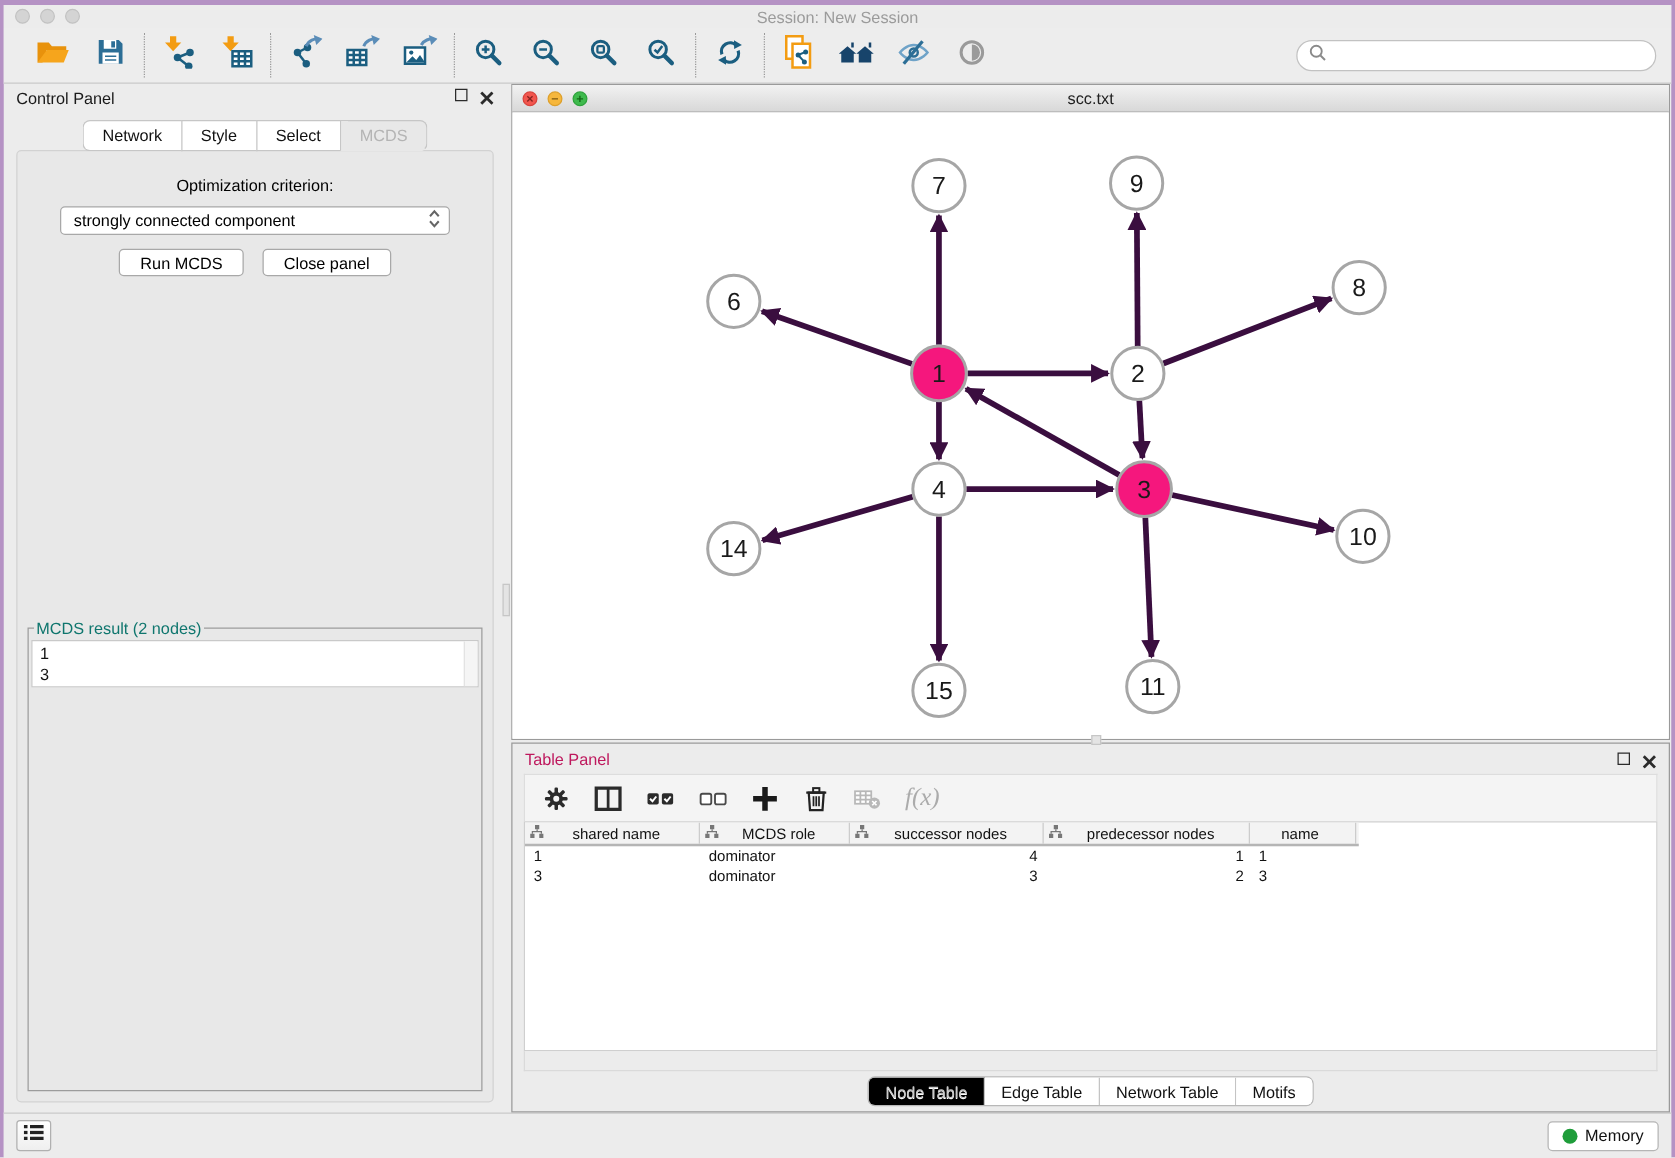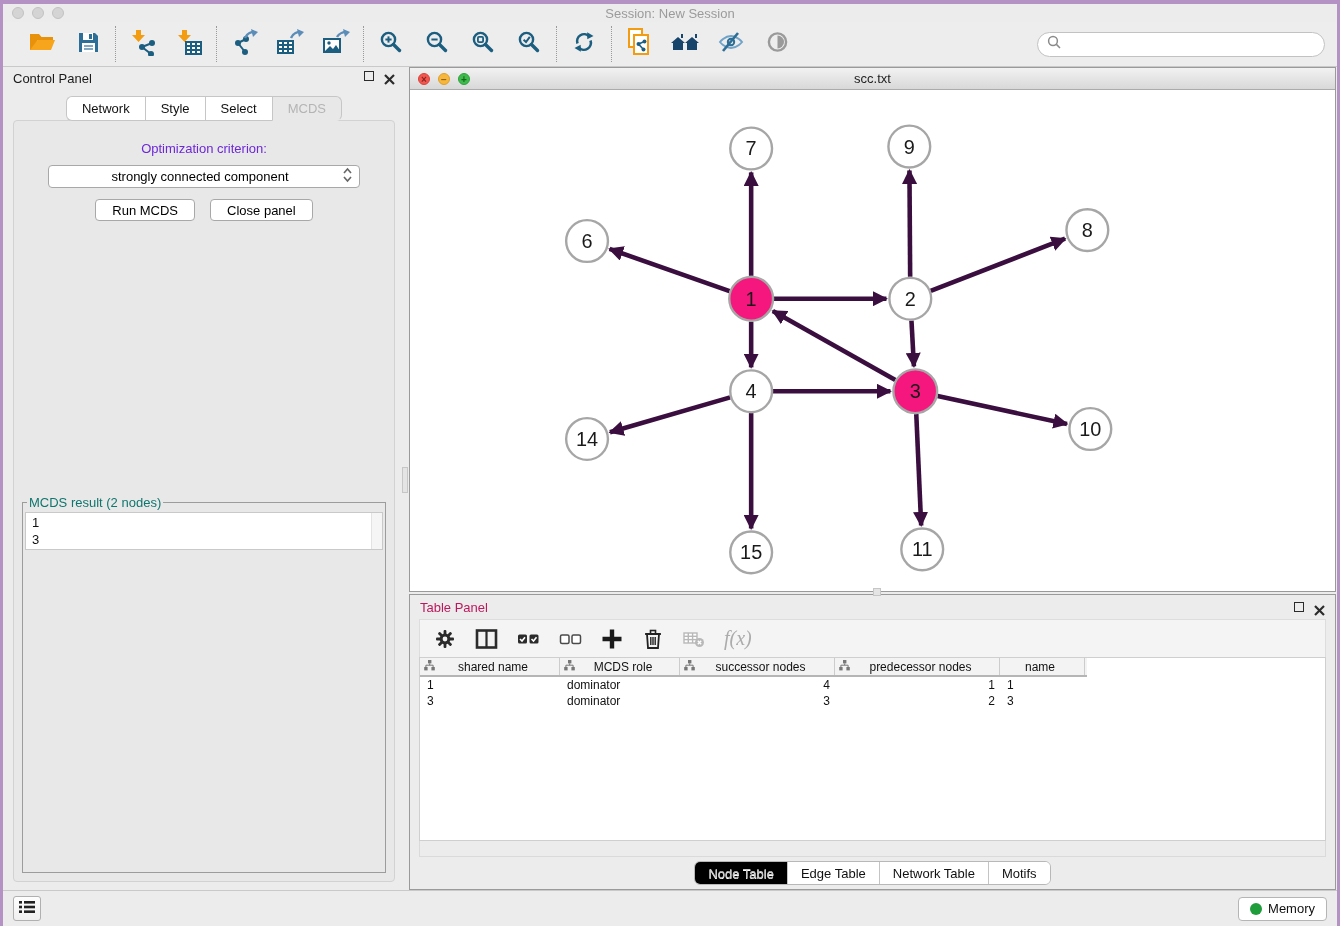--- a/index.html
+++ b/index.html
@@ -41,24 +41,24 @@
   .cp-tabs { display:flex; justify-content:center; margin-top:5px; position:relative; z-index:2; }
   .cp-tab { font-size:13px; padding:4px 15px 4px 15px; background:#fff; border:1px solid #C6C6C6;
             border-right:none; color:#111; cursor:pointer; }
   .cp-tab:first-child { border-top-left-radius:6px; border-bottom-left-radius:6px; }
   .cp-tab.last { border-right:1px solid #C6C6C6; border-top-right-radius:6px; border-bottom-right-radius:6px; }
   .cp-tab.active { background:#E8E8E8; color:#B4B4B4; border-bottom-color:#E8E8E8; }
 
   .cp-content { flex:1; background:#E8E8E8; border:1px solid #D2D2D2; border-radius:4px;
                 margin-top:-1px; display:flex; flex-direction:column; align-items:center;
                 padding:20px 8px 8px 8px; min-height:0; }
-  .opt-label { font-size:13px; color:#6d28d9; margin-bottom:9px; }
+  .opt-label { font-size:13px; color:#000000; margin-bottom:9px; }
   .select { width:312px; height:23px; background:#fff; border:1px solid #A8A8A8; border-radius:4px;
             display:flex; align-items:center; padding:0 5px 0 10px; font-size:13px; cursor:pointer; }
-  .select .sel-val { flex:1;text-align:center; }
+  .select .sel-val { flex:1; }
   .btn-row { display:flex; gap:15px; margin-top:11px; }
   .cp-btn { height:22px; padding:0 16px; background:#fff; border:1px solid #A8A8A8; border-radius:4px;
             font-size:13px; font-family:"Liberation Sans",sans-serif; cursor:pointer; }
 
   .result-fieldset { margin-top:auto; width:100%; height:378px; border:1px solid #9C9C9C;
                      padding:2px; background:#E8E8E8; }
   .result-fieldset legend { font-size:13px; color:#0f766e; padding:0 2px; margin-left:2px; }
   .result-inner { width:100%; height:100%; background:#fff; border:1px solid #C9C9C9; position:relative; overflow:hidden; }
   .result-lines { padding:1px 6px; font-size:13px; line-height:17px; color:#111; }
   .result-scroll { position:absolute; right:0; top:0; bottom:0; width:11px; background:#F5F5F5; border-left:1px solid #E3E3E3; }

